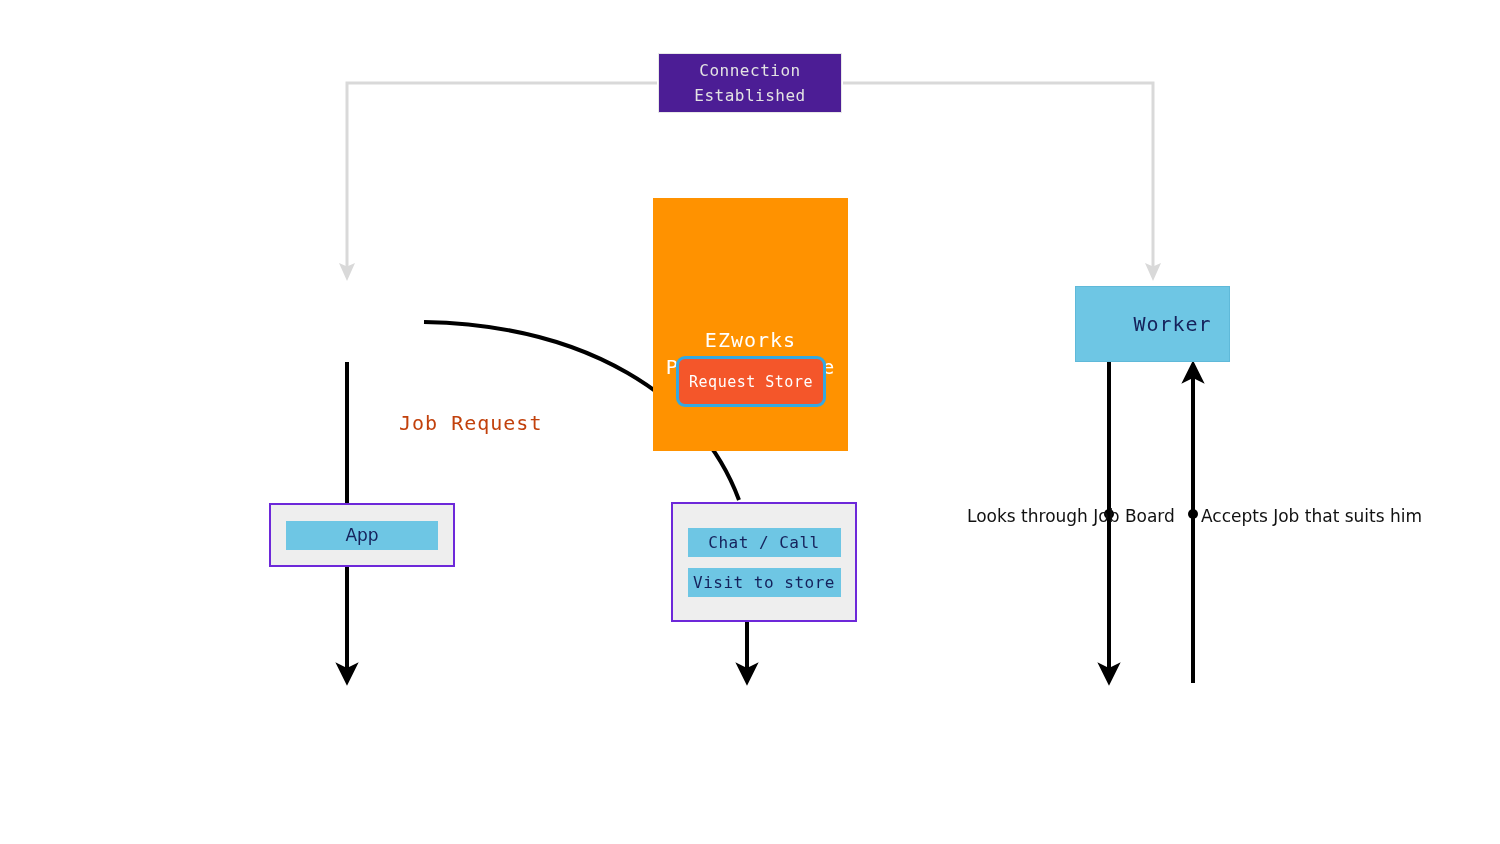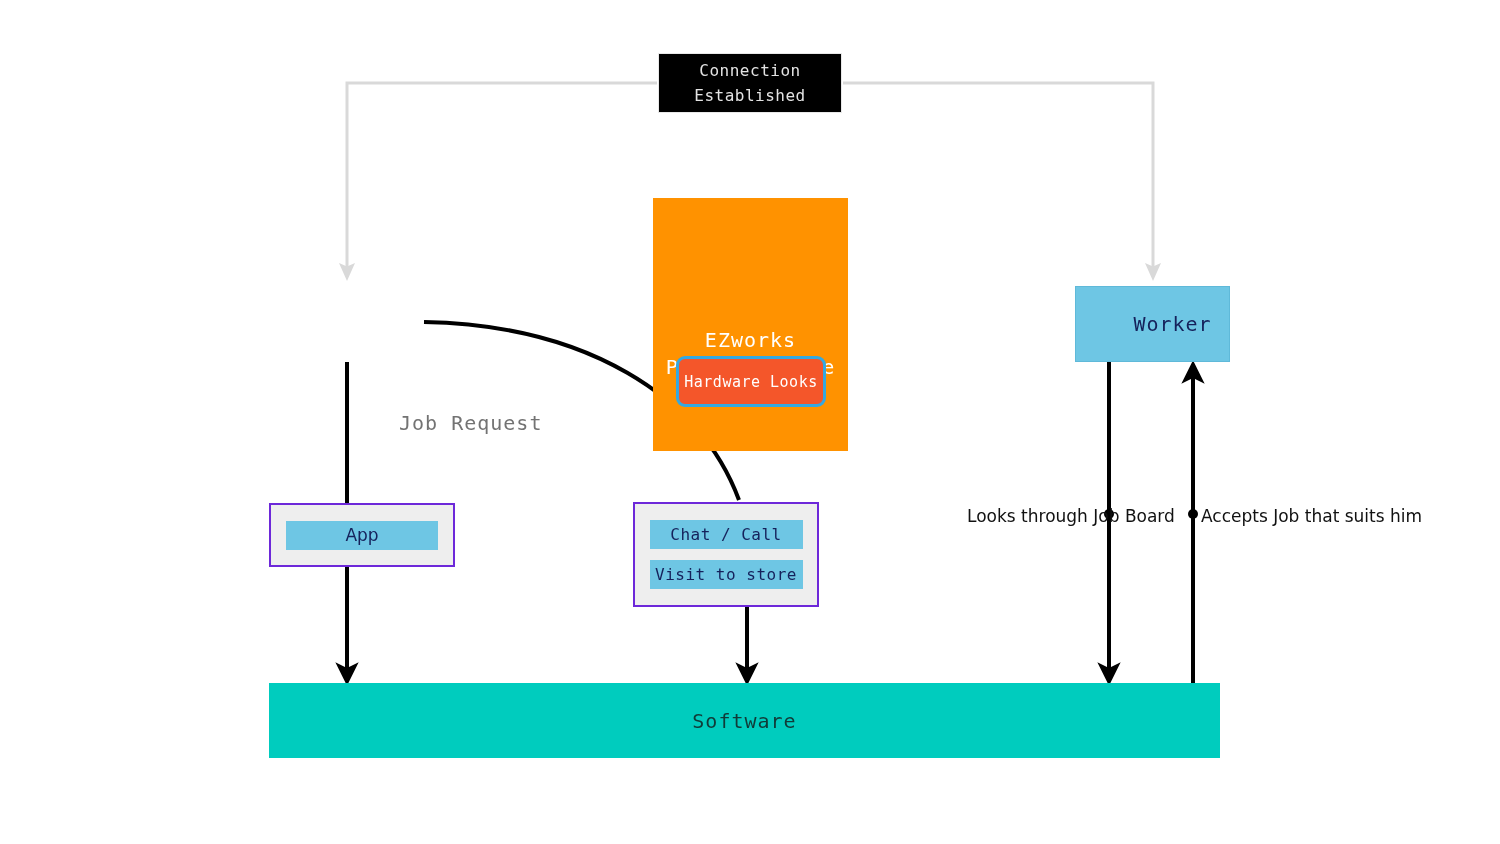--- a/index.html
+++ b/index.html
@@ -35,21 +35,21 @@
     justify-content: center;
     text-align: center;
   }
 
   
   .conn-box {
     left: 658px;
     top: 53px;
     width: 184px;
     height: 60px;
-    background: #000000;
+    background: #4c1d95;
     border: 1px solid #e8e8e8;
     color: #e3e3e3;
     font-size: 16px;
     line-height: 25px;
     letter-spacing: 0.5px;
     z-index: 4;
     justify-content: center;
   }
 
   
@@ -103,21 +103,21 @@
 
   
   .panel {
     background: #eeeeee;
     border: 2px solid #6d28d9;
     flex-direction: column;
     justify-content: center;
     z-index: 6;
   }
   .app-panel  { left: 269px; top: 503px; width: 186px; height: 64px; }
-  .chat-panel { left: 633px; top: 502px; width: 186px; height: 105px; }
+  .chat-panel { left: 671px; top: 502px; width: 186px; height: 120px; }
 
   .chip {
     background: #6ec6e4;
     color: #15215b;
     display: flex;
     align-items: center;
     justify-content: center;
     box-sizing: border-box;
   }
   .app-chip {
@@ -150,21 +150,21 @@
   
   .label {
     position: absolute;
     white-space: nowrap;
     z-index: 7;
   }
   .job-request-label {
     left: 399px;
     top: 411px;
     font-size: 20px;
-    color: #737373;
+    color: #c2410c;
     letter-spacing: 1px;
   }
   .edge-note {
     font-family: "DejaVu Sans", sans-serif;
     font-size: 17px;
     color: #111111;
   }
   .note-left  { left: 967px; top: 506px; }
   .note-right { left: 1201px; top: 506px; }
 </style>
@@ -211,42 +211,39 @@
 
 
   <div class="node actor worker-box">
     <span>Worker</span>
   </div>
 
   <div class="node partner-store">
     <div class="partner-title">EZworks
 Partner Store</div>
     <div class="hardware-store">
-      <span>Hardware Looks</span>
+      <span>Request Store</span>
     </div>
   </div>
 
   <div class="node panel app-panel">
     <div class="chip app-chip">
       <span>App</span>
     </div>
   </div>
 
   <div class="node panel chat-panel">
     <div class="chip chat-chip">
       <span>Chat / Call</span>
     </div>
     <div class="chip chat-chip">
       <span>Visit to store</span>
     </div>
   </div>
 
-  <div class="node software-bar">
-    <span>Software</span>
-  </div>
 
   <div class="label job-request-label">Job Request</div>
 
   <div class="label edge-note note-left">Looks through Job Board</div>
 
   <div class="label edge-note note-right">Accepts Job that suits him</div>
 
 </div>
 
 </body></html>

